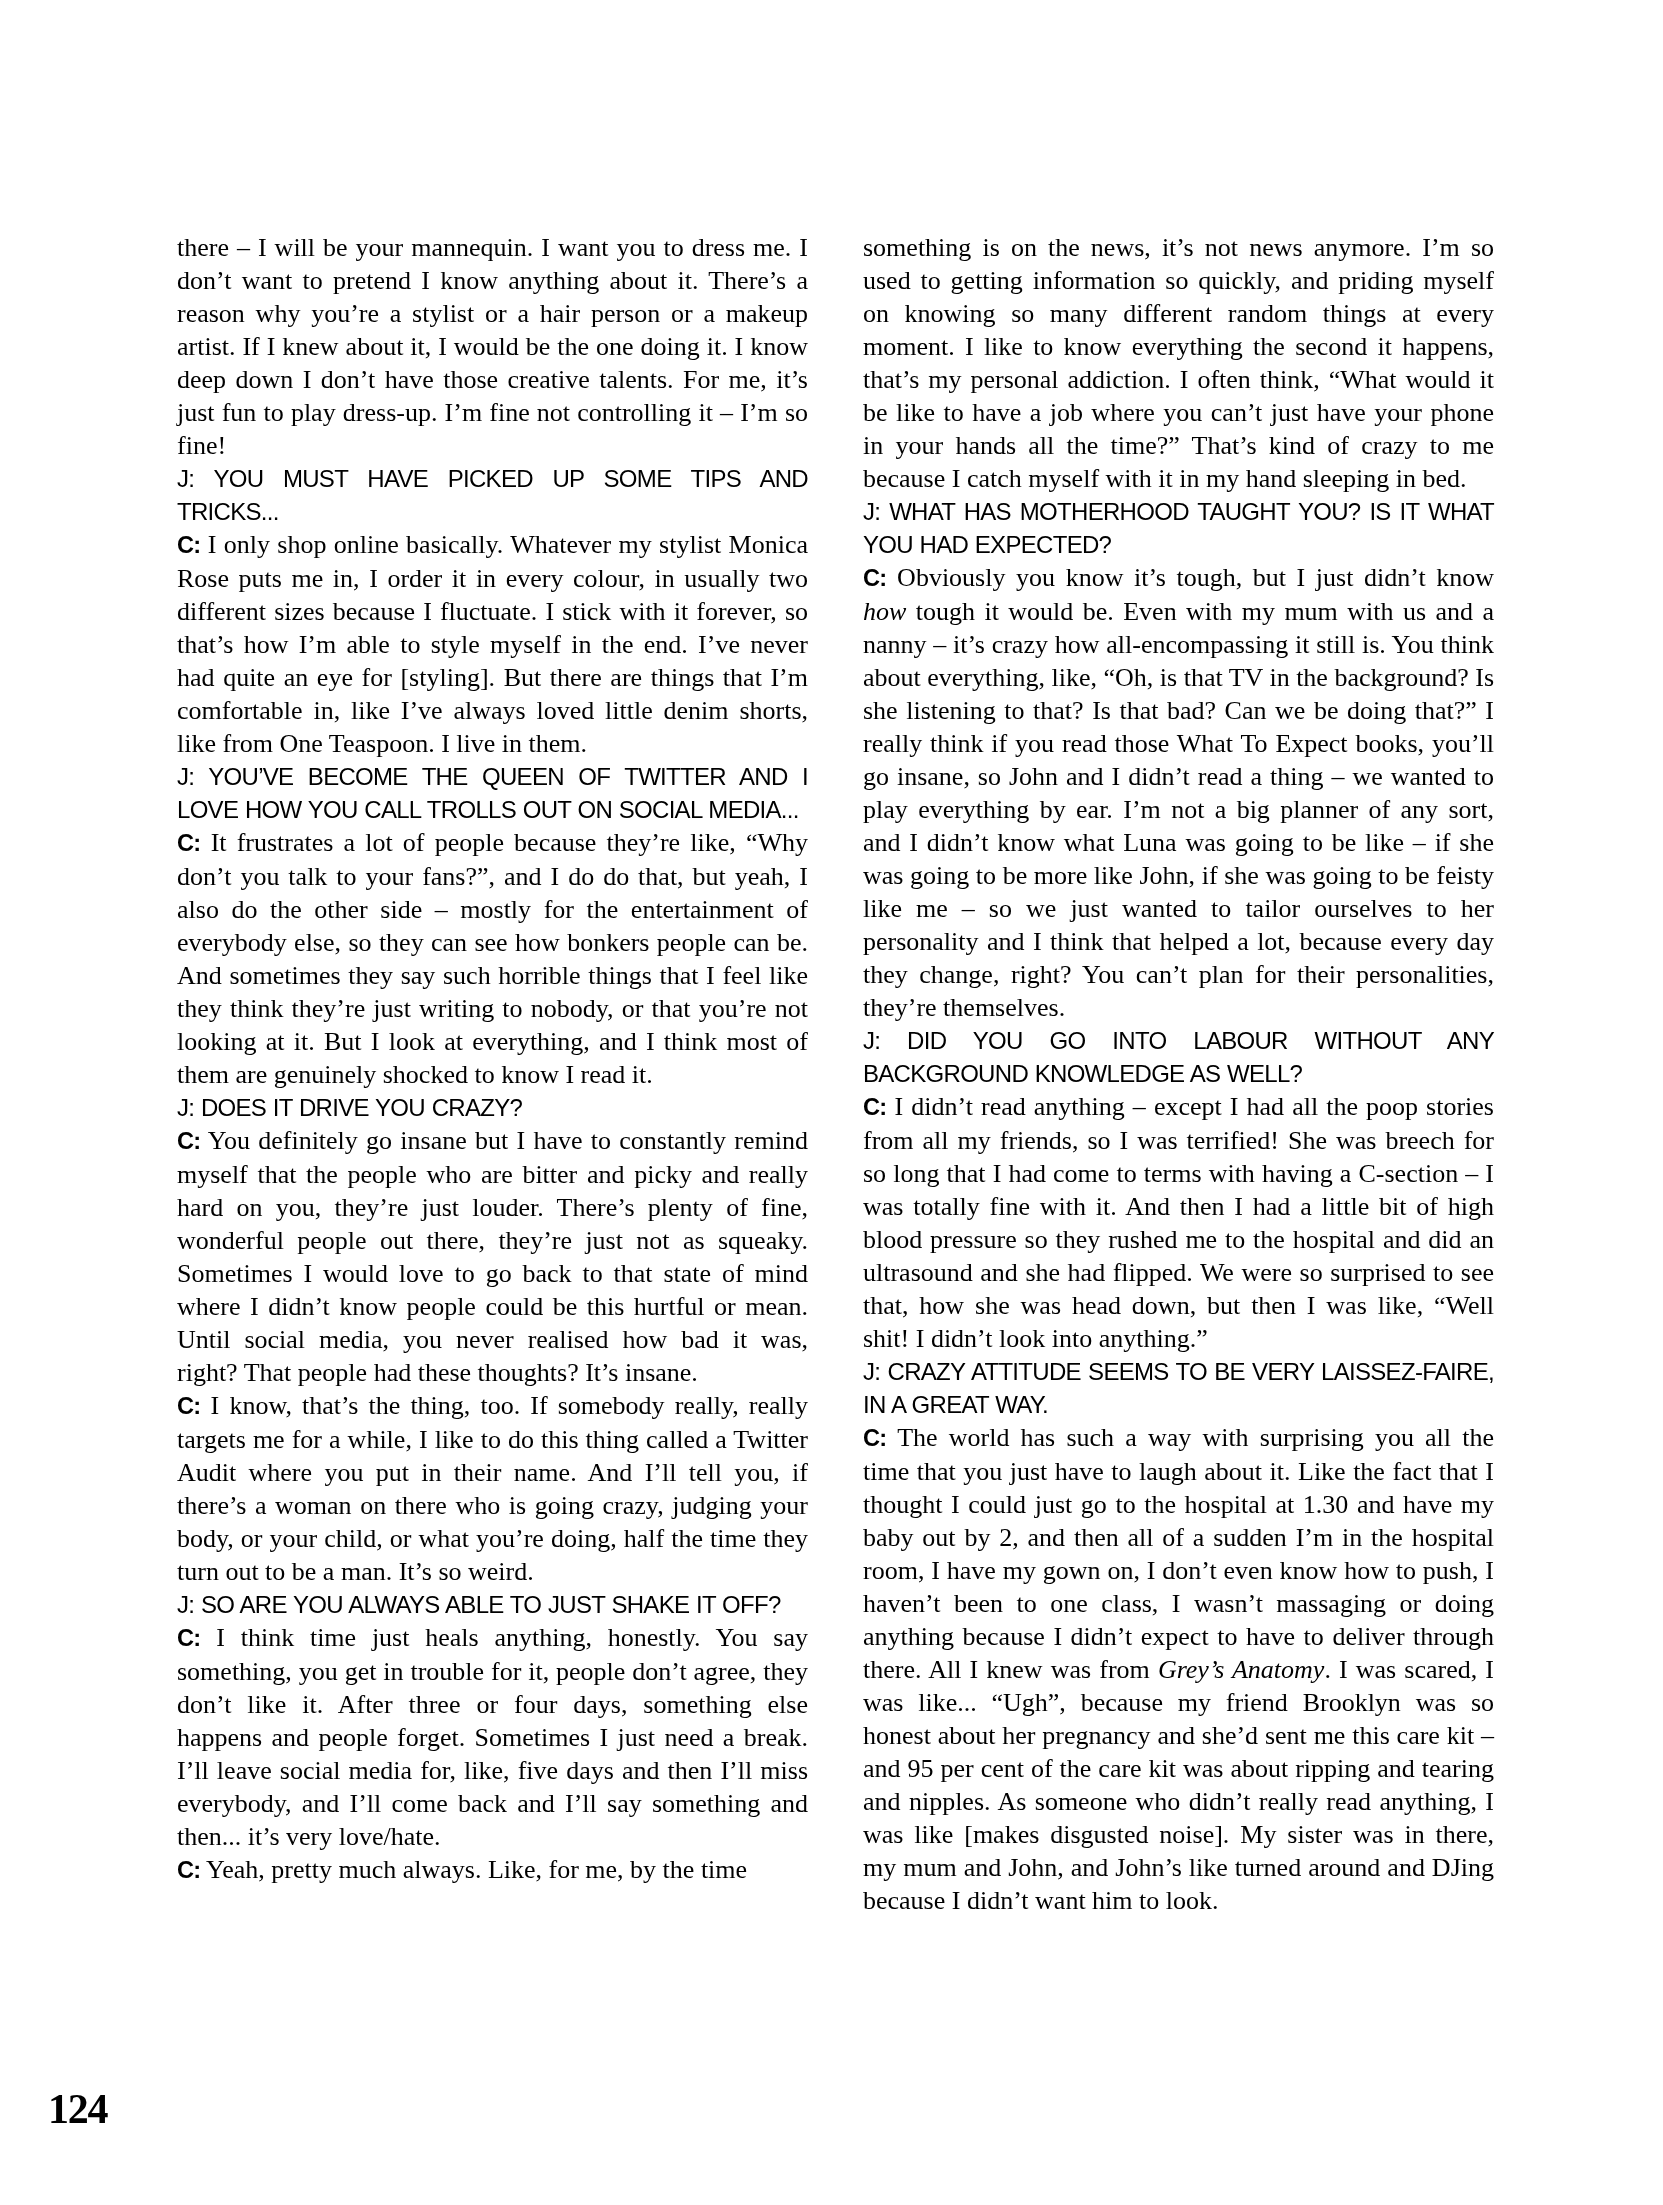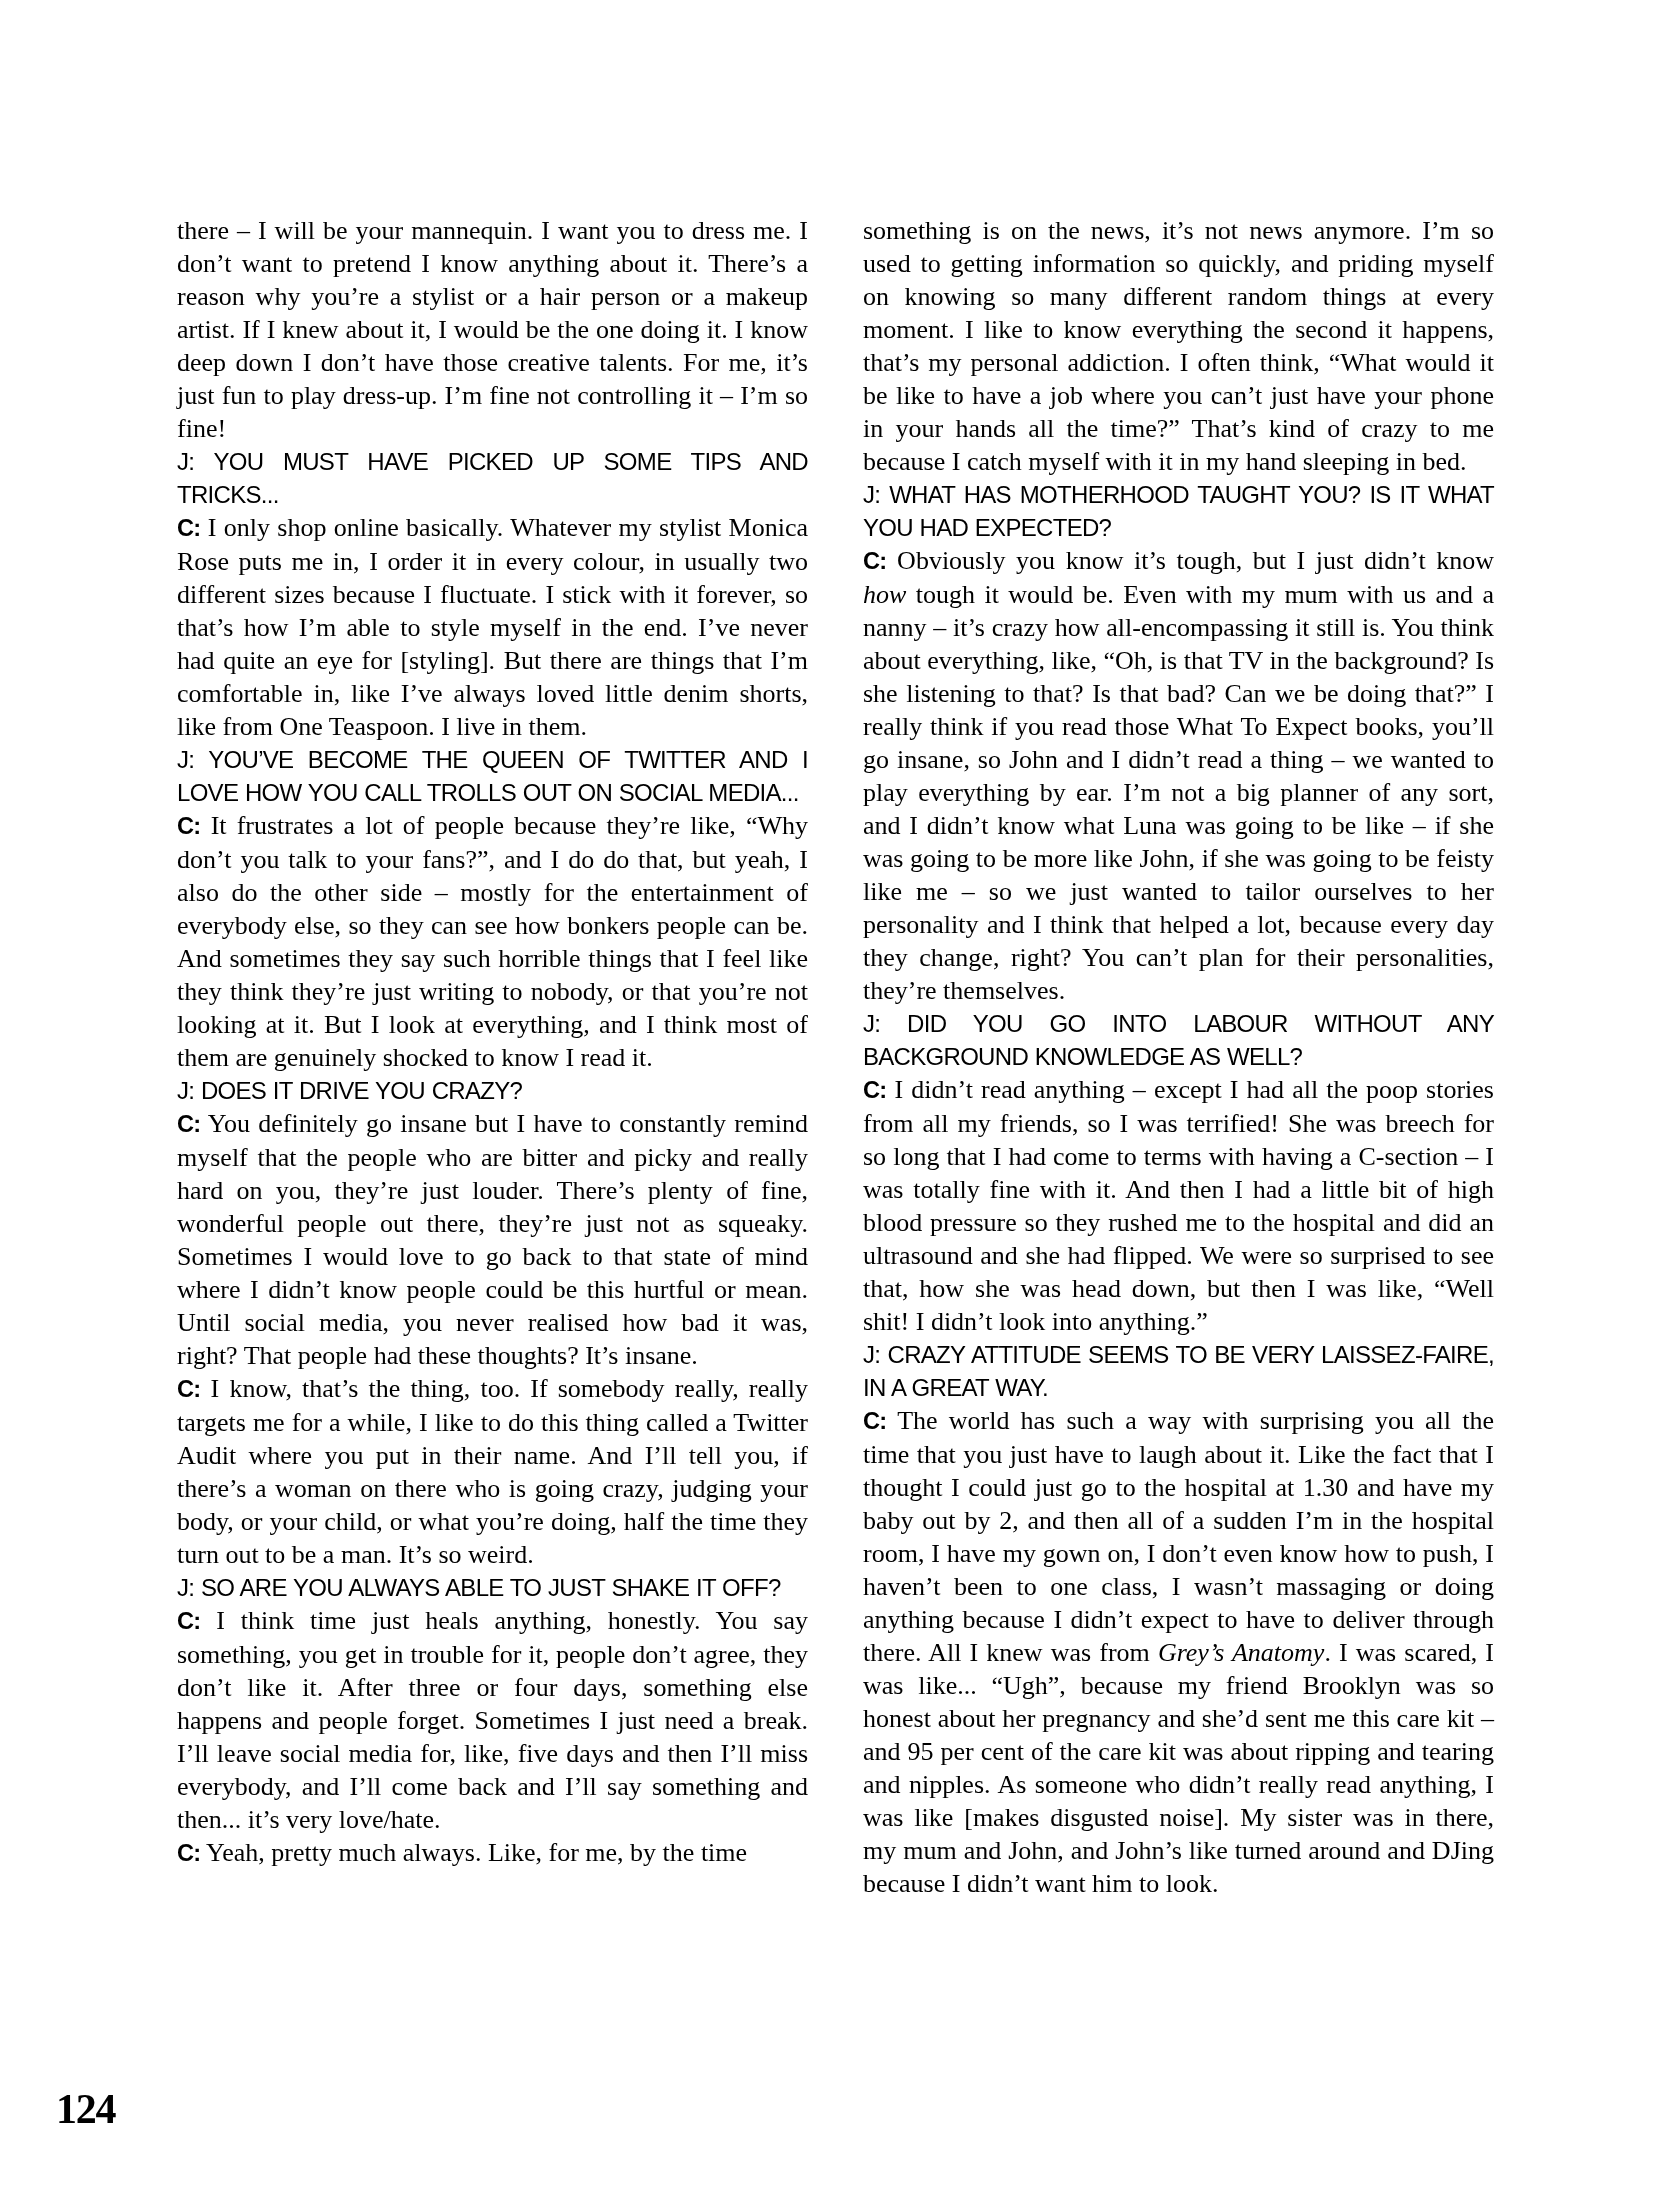--- a/index.html
+++ b/index.html
@@ -12,21 +12,21 @@
     width: 1664px;
     height: 2205px;
     background: #ffffff;
     overflow: hidden;
     font-family: "Liberation Serif", serif;
     color: #000000;
   }
   .text-columns {
     position: absolute;
     left: 177px;
-    top: 214px;
+    top: 231px;
     width: 1318px;
     display: flex;
     gap: 55px;
   }
   .col {
     width: 631px;
     flex: 0 0 631px;
   }
   .col p {
     margin: 0;
@@ -54,21 +54,20 @@
   .page-number {
     position: absolute;
     left: 48px;
     top: 2088px;
     font-family: "Liberation Serif", serif;
     font-weight: 700;
     font-size: 42px;
     line-height: 42px;
     letter-spacing: -1.3px;
     color: #000000;
-    margin-left: 8px;
   }
 </style>
 </head>
 <body>
 
 <div class="page">
   <div class="text-columns">
     <div class="col">
         <p class="a"><span>there – I will be your mannequin. I want you to dress me. I don’t want to pretend I know anything about it. There’s a reason why you’re a stylist or a hair person or a makeup artist. If I knew about it, I would be the one doing it. I know deep down I don’t have those creative talents. For me, it’s just fun to play dress-up. I’m fine not controlling it – I’m so fine!</span></p>
         <p class="q"><span>J: YOU MUST HAVE PICKED UP SOME TIPS AND TRICKS...</span></p>

